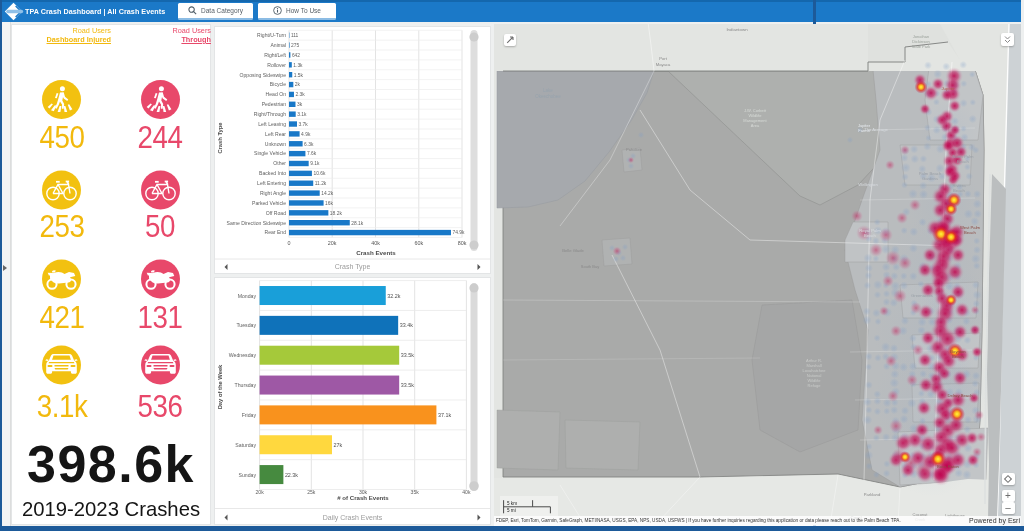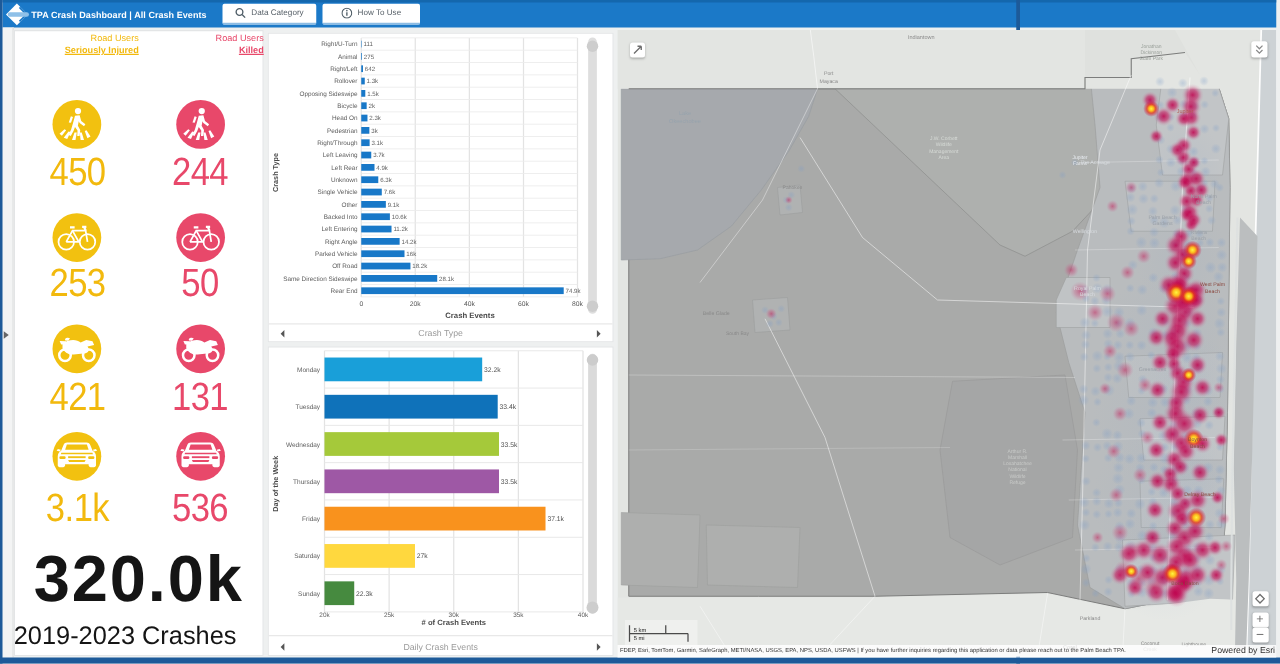--- a/index.html
+++ b/index.html
@@ -18,21 +18,21 @@
 .panel{background:#fff;border:1px solid #e3e5e6;}
 #stats{left:11px;top:24px;width:200px;height:501px;}
 #panelA{left:214px;top:25.5px;width:277px;height:248px;}
 #panelB{left:214px;top:277px;width:277px;height:248px;}
 .colhead{width:100px;text-align:right;font-size:7.3px;line-height:8.8px;top:27px;}
 .colhead u{font-weight:bold;}
 .bignum{width:100px;text-align:center;font-size:31.5px;letter-spacing:-0.5px;transform:scaleX(0.88);transform-origin:50% 50%;}
 .yellow{color:#f2b90d;}
 .pink{color:#e8486a;}
 #big219{left:11px;top:434px;width:200px;text-align:center;font-size:52px;font-weight:bold;color:#151515;letter-spacing:1.5px;}
-#crashes{left:11px;top:498px;width:200px;font-size:20.3px;color:#151515;}
+#crashes{left:11px;top:498px;width:200px;text-align:center;font-size:20.3px;color:#151515;}
 .mapbtn{background:#fff;border-radius:2px;box-shadow:0 1px 2px rgba(0,0,0,0.25);color:#6e6e6e;
  display:flex;align-items:center;justify-content:center;}
 #attrib{left:494px;top:516px;width:527px;height:9.5px;background:rgba(255,255,255,0.82);
  font-size:6.5px;color:#323232;line-height:9.5px;white-space:nowrap;overflow:hidden;}
 #attrib .l{position:absolute;left:2px;top:0;transform:scale(0.72);transform-origin:0 50%;}
 #attrib .r{position:absolute;right:1px;top:0;font-size:7px;}
 </style></head><body>
 <div id="page">
 <div class="abs" id="topbar"></div>
 <div class="abs" id="sidestrip"></div>
@@ -61,25 +61,25 @@
         <circle cx="5" cy="2.8" r="0.7" fill="#4e5c66"></circle>
       </svg>
  <span>How To Use</span>
     </div>
 <div class="abs" id="leftedge"></div>
 <div class="abs" id="rightedge"></div>
 <div class="abs" id="bottomedge"></div>
 <div class="abs panel" id="stats"></div>
 <div class="abs colhead yellow" style="left:11px;">
       <div>Road Users</div>
-      <div><u>Seriously Injured</u></div>
+      <div><u>Dashboard Injured</u></div>
     </div>
 <div class="abs colhead pink" style="left:111px;">
       <div>Road Users</div>
-      <div><u>Killed</u></div>
+      <div><u>Through</u></div>
     </div>
 <svg class="abs" style="left:11px;top:24px" width="200" height="501" viewBox="0 0 200 501">
       <g transform="translate(-11,-24)">
         <g transform="translate(42.0,80.0)">
           <circle cx="19.5" cy="19.5" r="19.5" fill="#f2c110"></circle>
           <g fill="#fff">
             <circle cx="20.4" cy="8.8" r="2.5"></circle>
             <path d="M18.0 12.6 L21.7 12.2 L23.0 16.8 L26.3 19.4 L25.2 20.9 L21.7 18.4 L21.0 16.9 L20.3 20.6 L22.2 24.0 L21.7 28.8 L19.8 28.7 L20.0 24.4 L18.0 21.6 L16.8 24.8 L14.6 28.8 L12.9 28.0 L14.9 23.6 L16.2 19.2 Z"></path>
             <path d="M16.4 13.6 L14.8 18.2 L13.0 17.9 L14.7 12.9 Z"></path>
             <path d="M17.6 26.0 L19.4 26.0 L18.4 32.0 L15.6 32.0 Z"></path>
@@ -177,21 +177,21 @@
       </g>
     </svg>
 <div class="abs bignum yellow" style="left:12px;top:119px;">450</div>
 <div class="abs bignum pink" style="left:110px;top:119px;">244</div>
 <div class="abs bignum yellow" style="left:12px;top:208px;">253</div>
 <div class="abs bignum pink" style="left:110px;top:208px;">50</div>
 <div class="abs bignum yellow" style="left:12px;top:299px;">421</div>
 <div class="abs bignum pink" style="left:110px;top:299px;">131</div>
 <div class="abs bignum yellow" style="left:12px;top:388px;">3.1k</div>
 <div class="abs bignum pink" style="left:110px;top:388px;">536</div>
-<div class="abs" id="big219">320.0k</div>
+<div class="abs" id="big219">398.6k</div>
 <div class="abs" id="crashes">2019-2023 Crashes</div>
 <div class="abs panel" id="panelA"></div>
 <svg class="abs" style="left:214px;top:25.5px" width="277" height="248" viewBox="0 0 277 248">
 <line x1="75.0" y1="4.3" x2="75.0" y2="211.5" stroke="#e3e3e3" stroke-width="1"></line>
 <line x1="118.2" y1="4.3" x2="118.2" y2="211.5" stroke="#e3e3e3" stroke-width="1"></line>
 <line x1="161.5" y1="4.3" x2="161.5" y2="211.5" stroke="#e3e3e3" stroke-width="1"></line>
 <line x1="204.8" y1="4.3" x2="204.8" y2="211.5" stroke="#e3e3e3" stroke-width="1"></line>
 <line x1="248.0" y1="4.3" x2="248.0" y2="211.5" stroke="#e3e3e3" stroke-width="1"></line>
 <line x1="75.0" y1="4.30" x2="248.0" y2="4.30" stroke="#ececec" stroke-width="0.7"></line>
 <line x1="75.0" y1="14.17" x2="248.0" y2="14.17" stroke="#ececec" stroke-width="0.7"></line>

